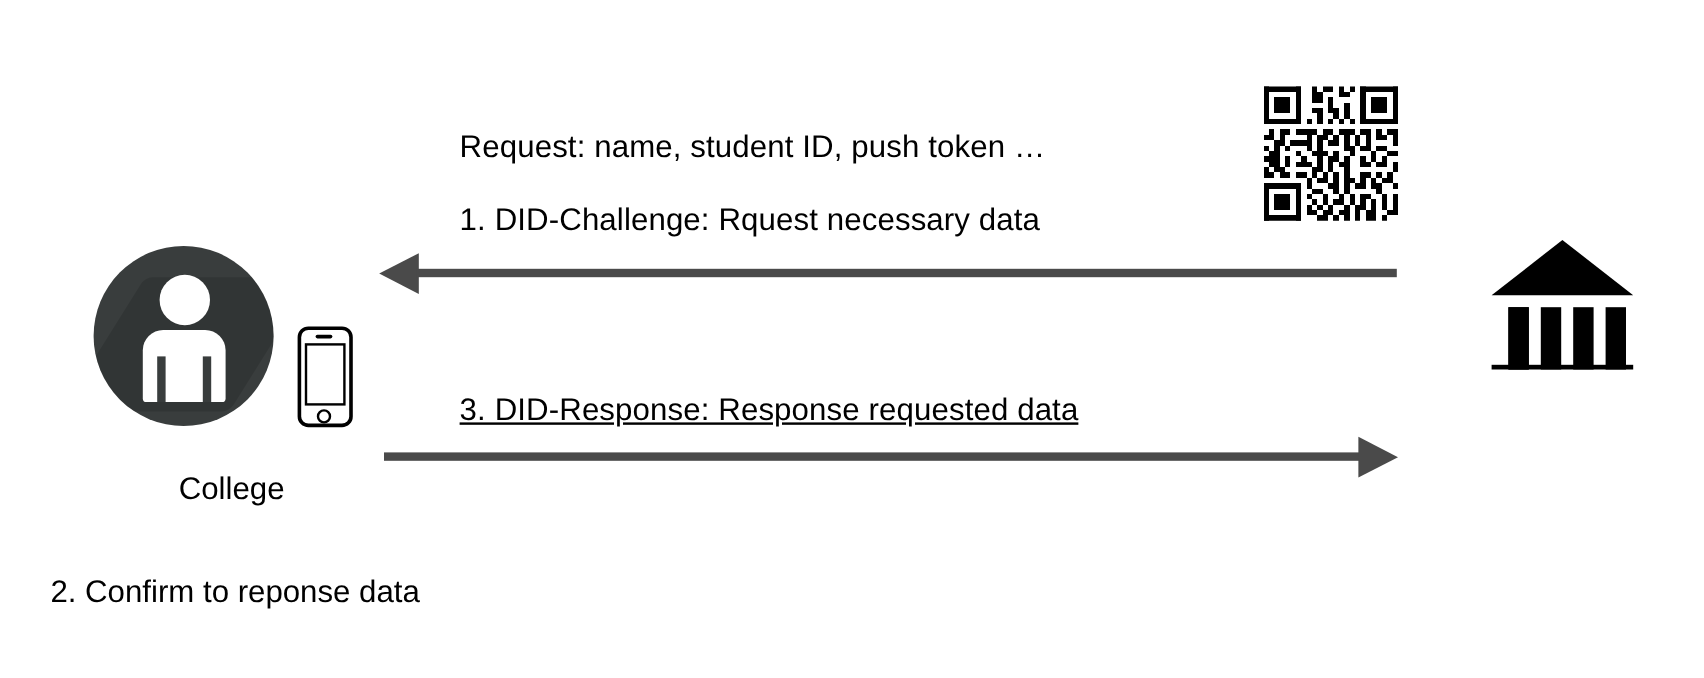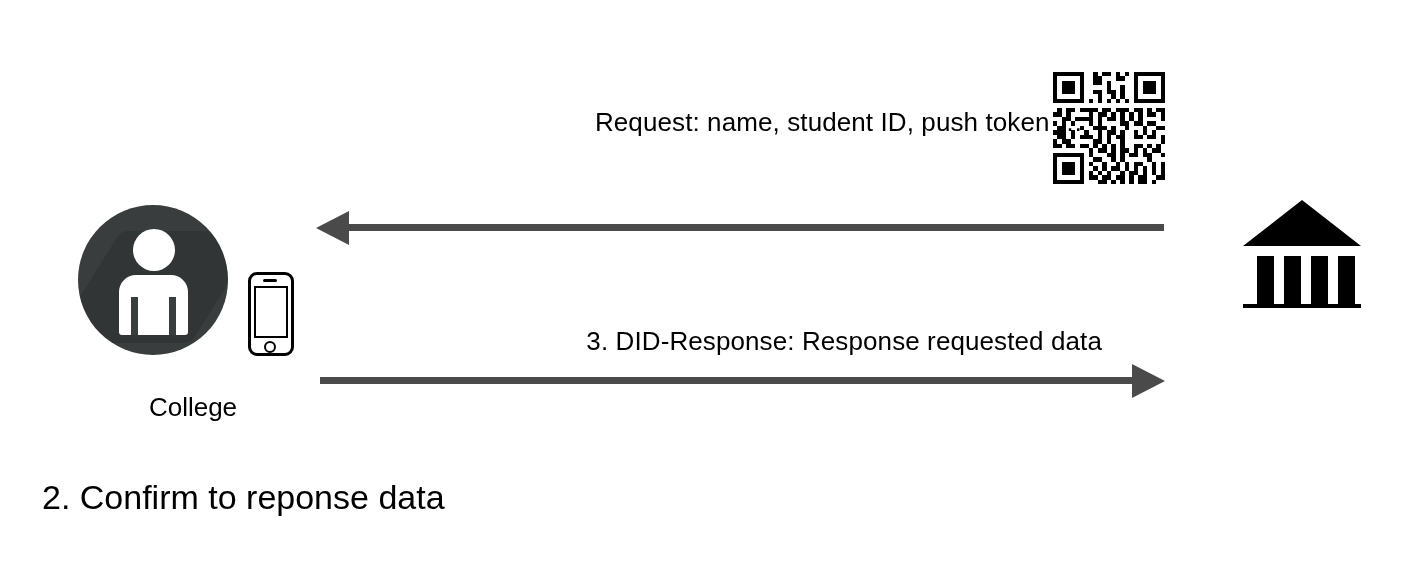--- a/index.html
+++ b/index.html
@@ -19,31 +19,31 @@
     overflow: hidden;
   }
   .abs { position: absolute; }
 
   
   .flow-label {
     font-size: 26px;
     color: #000000;
     white-space: nowrap;
     letter-spacing: 0.1px;
-    text-align: right;
+    text-align: left;
   }
   .actor-label {
     font-size: 26px;
     white-space: nowrap;
     text-align: center;
   }
   .actor-label.student { color: #000000; }
   .actor-label.college { color: #595959; }
   .note-label {
-    font-size: 34px;
+    font-size: 26px;
     color: #000000;
     white-space: nowrap;
   }
 
   
   .avatar-wrap {
     width: 150px;
     height: 150px;
   }
   .avatar-circle {
@@ -347,27 +347,28 @@
           <rect x="13" y="24" width="1" height="1"></rect>
         <rect x="15" y="24" width="1" height="1"></rect>
           <rect x="19" y="24" width="2" height="1"></rect>
         <rect x="22" y="24" width="1" height="1"></rect>
       </g>
     </svg>
   </div>
 
   <div class="abs flow-label" style="left:383px; top:107px; width:700px;">Request: name, student ID, push token …</div>
 
+  <div class="abs flow-label" style="left:383px; top:168px; width:700px;">1. DID-Challenge: Rquest necessary data</div>
 
   <div class="abs" style="left:316px; top:211px; width:850px; height:34px;">
     <div class="arrow-head left" style="left:0; top:0;"></div>
     <div class="arrow-line" style="left:31px; top:13px; width:817px;"></div>
   </div>
 
-  <div class="abs flow-label" style="left:402px; top:326px; width:700px;">3. DID-Response: Response requested data</div>
+  <div class="abs flow-label" style="left:383px; top:326px; width:700px;text-decoration:underline;">3. DID-Response: Response requested data</div>
 
   <div class="abs" style="left:320px; top:364px; width:850px; height:34px;">
     <div class="arrow-line" style="left:0; top:13px; width:817px;"></div>
     <div class="arrow-head right" style="left:812px; top:0;"></div>
   </div>
 
 
   <div class="abs note-label" style="left:42px; top:478px;">2. Confirm to reponse data</div>
 
 </div>

